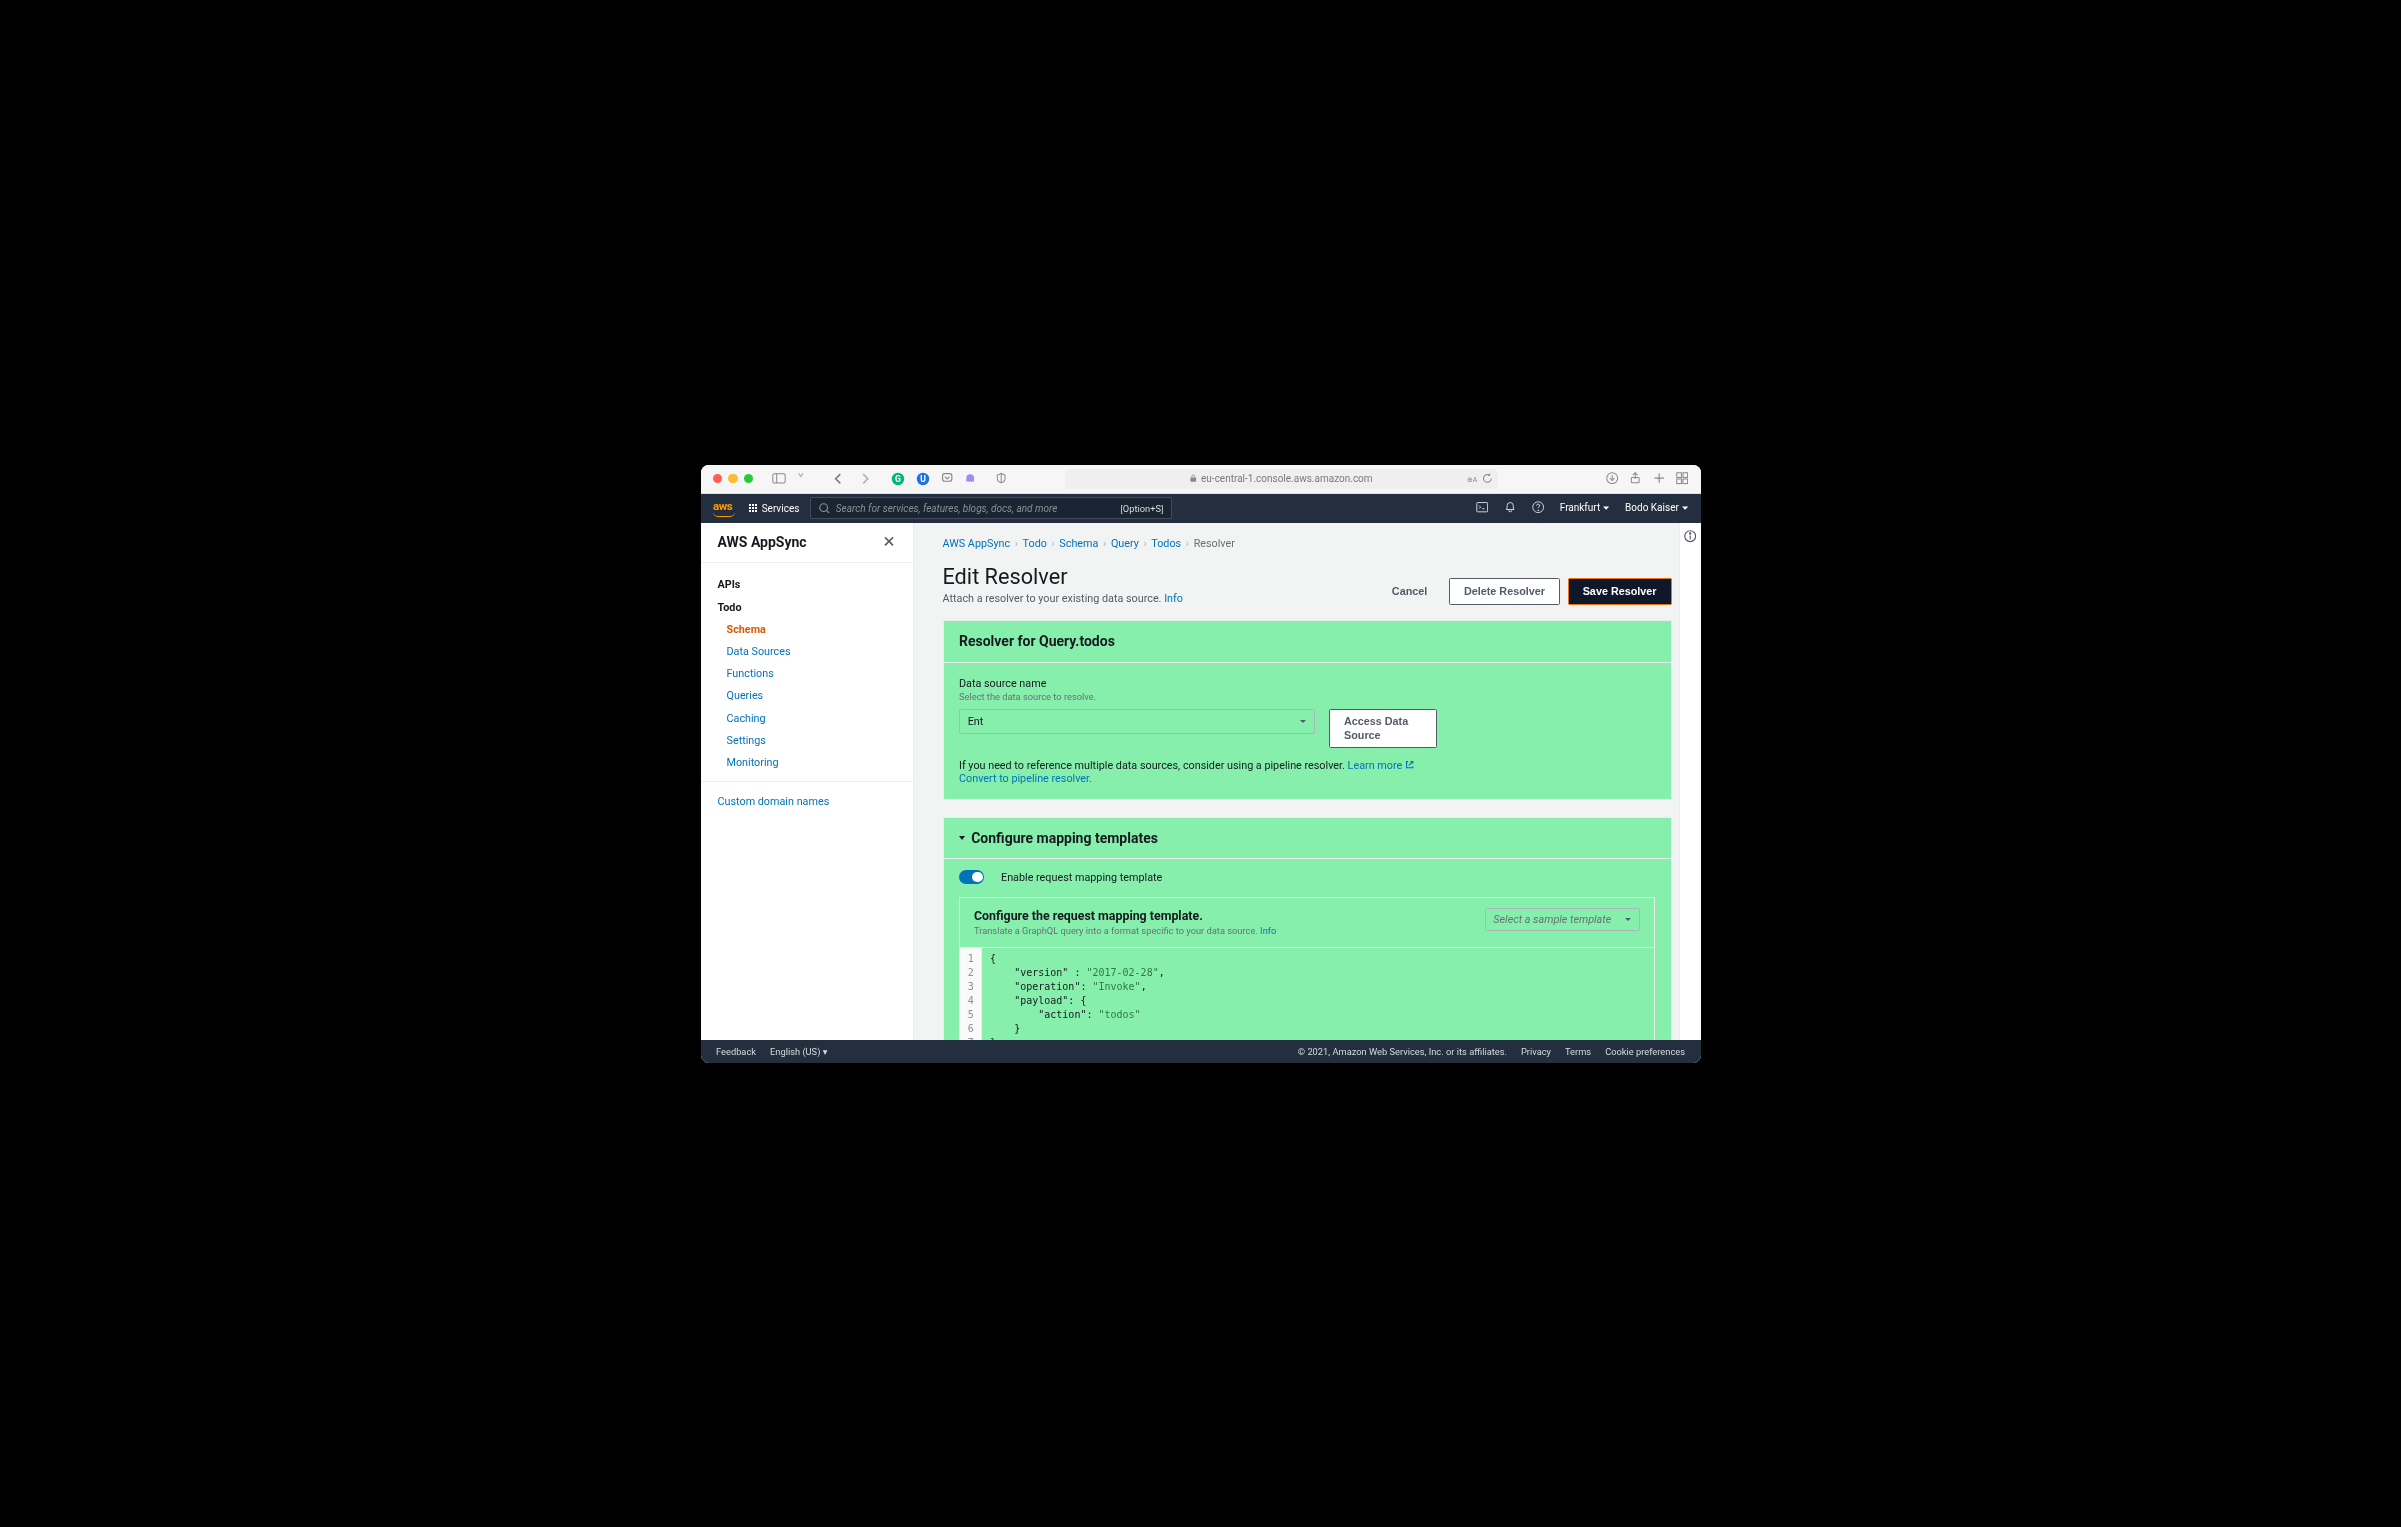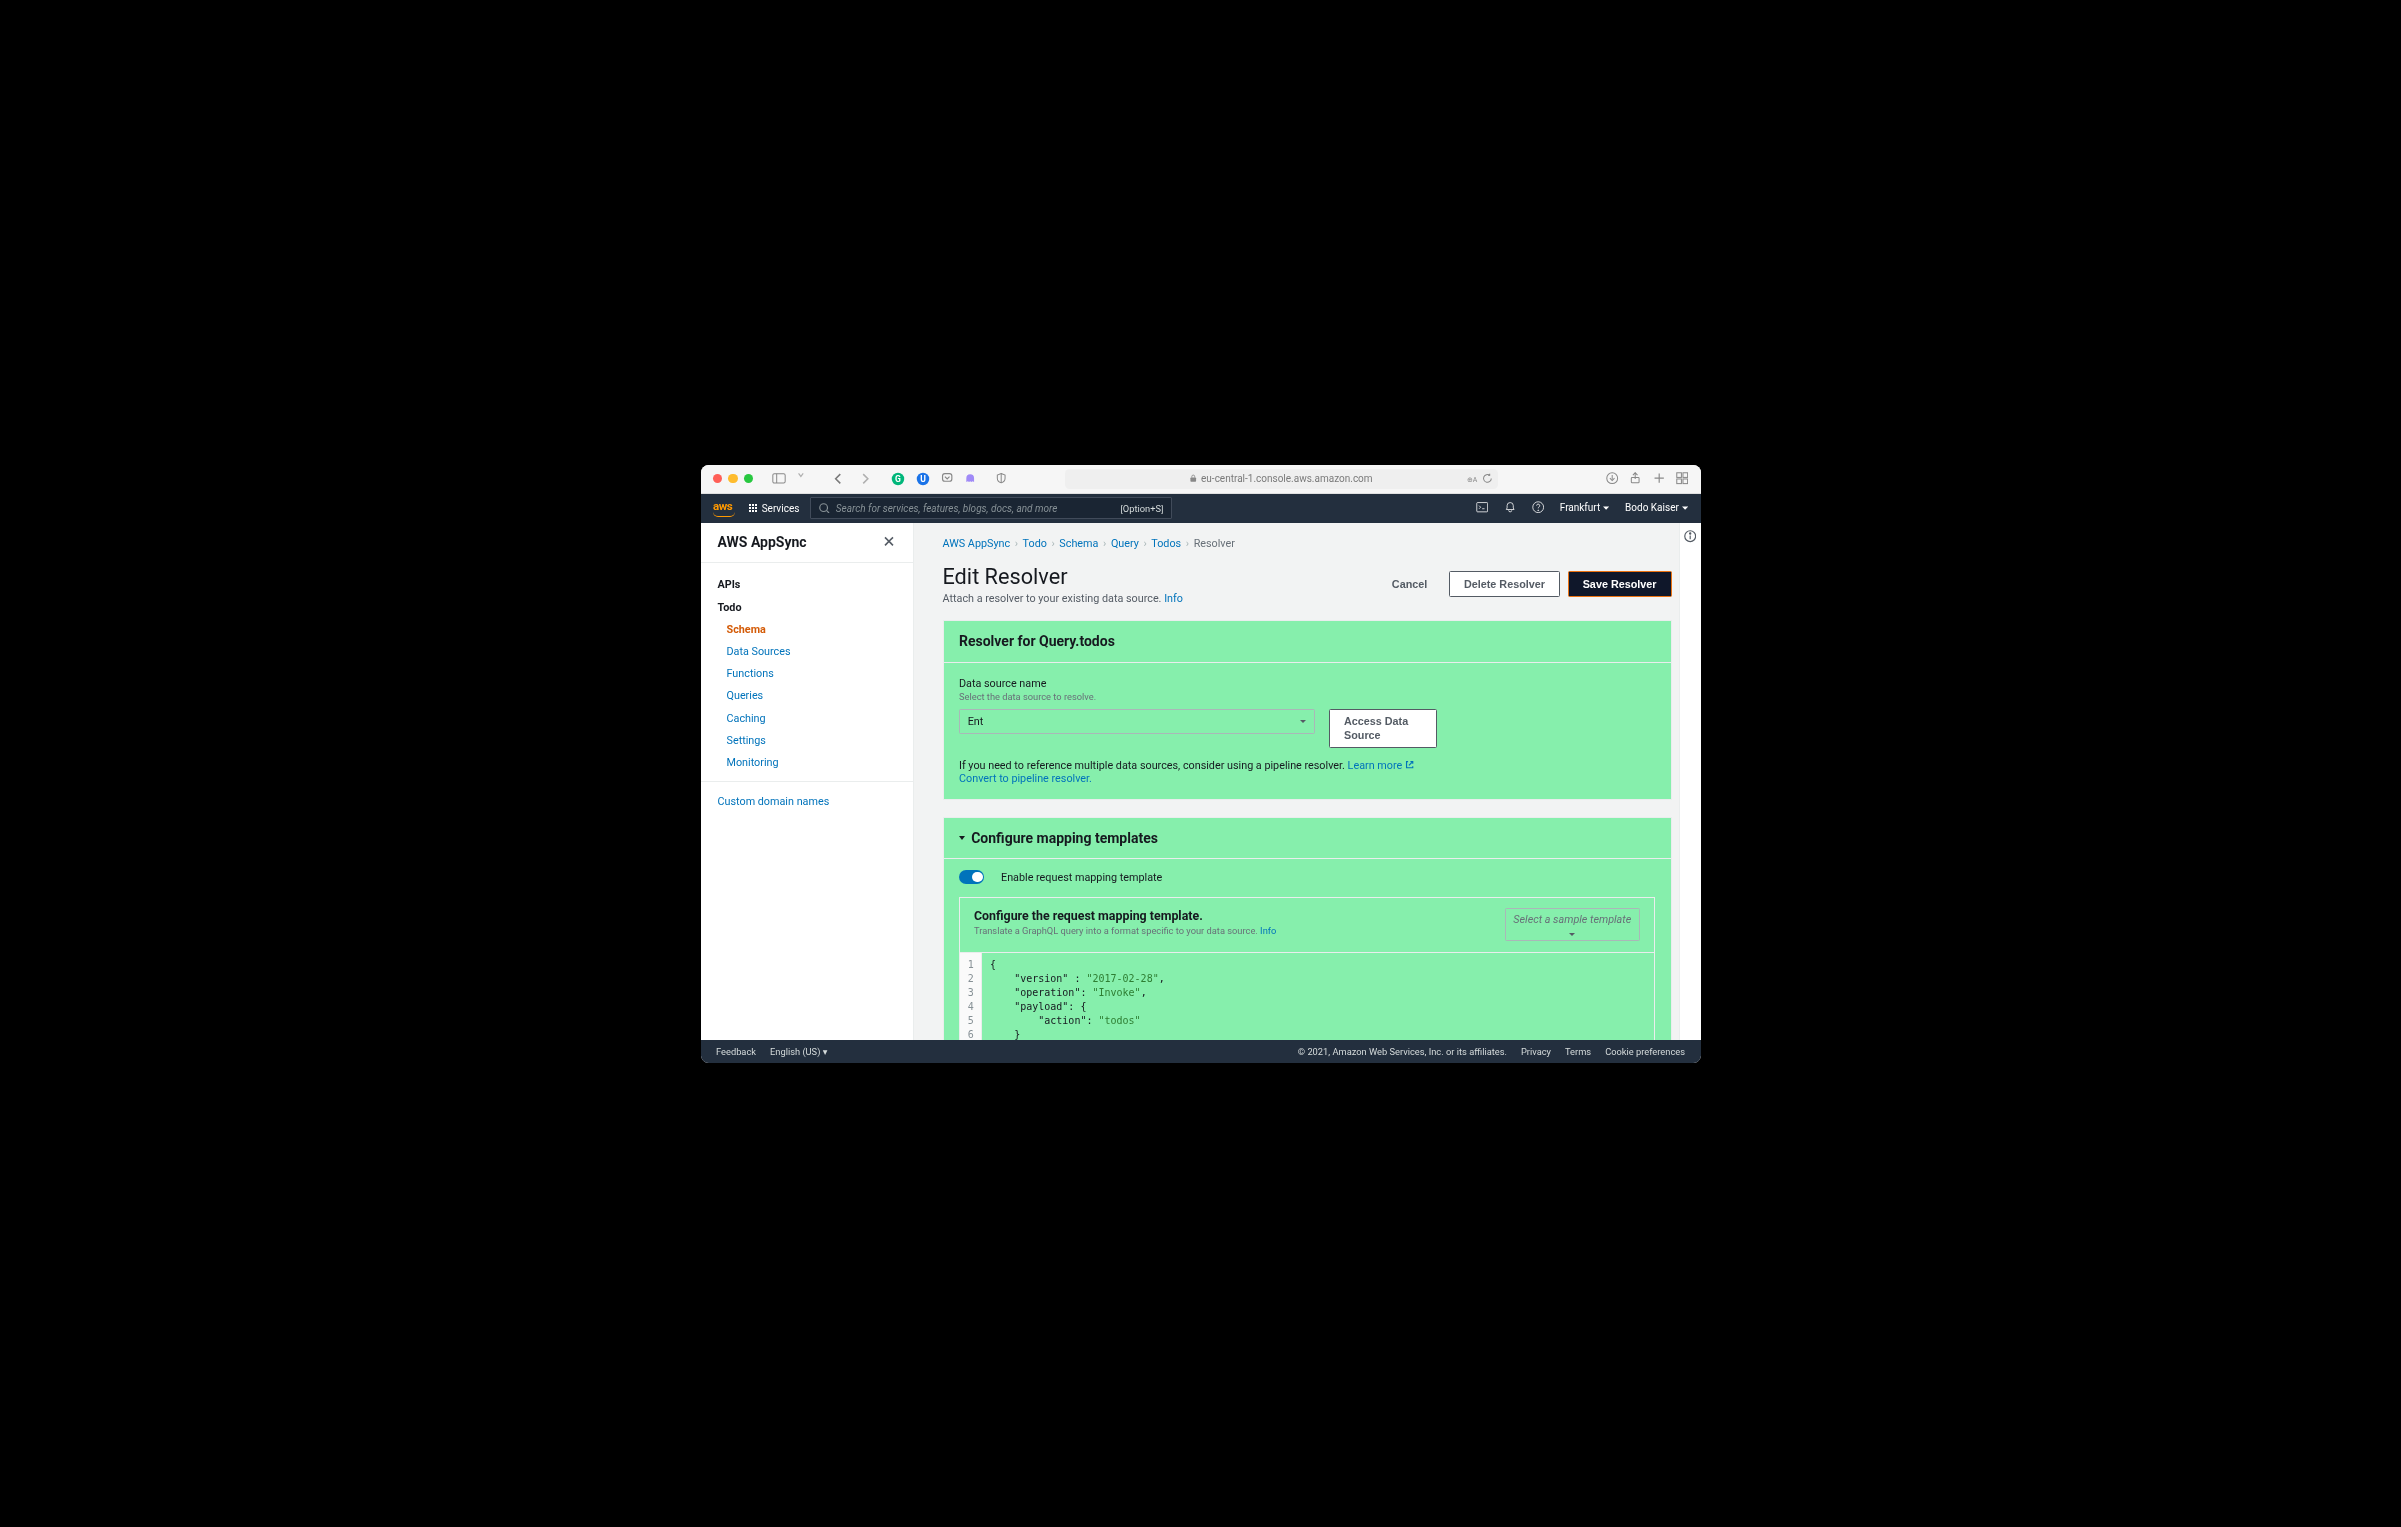--- a/index.html
+++ b/index.html
@@ -48,21 +48,21 @@
 .sb-nav a.sub { padding-left: 26px; }
 .sb-nav a.active { color: #d45b07; font-weight: 700; }
 .sb-nav hr { border: 0; border-top: 0.8px solid #eaeded; margin: 7.7px 0; }
 
 .main { flex: 1; overflow-y: auto; padding: 14px 29px; position: relative; }
 .crumbs { font-size: 10.8px; color: #687078; margin-bottom: 14px; display: flex; flex-wrap: wrap; gap: 4.6px; align-items: center; }
 .crumbs a { color: #0073bb; text-decoration: none; }
 .crumbs .sep { color: #aab7b8; }
 .crumbs .cur { color: #687078; }
 
-.page-head { display: flex; align-items: center; justify-content: space-between; margin-bottom: 15.5px; }
+.page-head { display: flex; align-items: flex-end; justify-content: space-between; margin-bottom: 15.5px; }
 .ph-title { font-size: 21.7px; font-weight: 400; color: #16191f; margin-bottom: 3.1px; }
 .ph-sub { font-size: 10.8px; color: #545b64; }
 .ph-sub a { color: #0073bb; text-decoration: none; }
 .ph-actions { display: flex; gap: 7.7px; align-items: center; flex-shrink: 0; margin-left: 15.5px; }
 .btn { font-size: 10.8px; padding: 6.2px 14px; border-radius: 1.5px; cursor: pointer; font-weight: 700; }
 .btn-link { background: none; border: none; color: #545b64; }
 .btn-outline { background: #fff; border: 0.8px solid #545b64; color: #545b64; }
 .btn-primary { background: #0f172a; border: 0.8px solid #ec7211; color: #fff; }
 
 .panel { background: #86efac; border: 0.8px solid #eaeded; margin-bottom: 17px; }
@@ -86,21 +86,21 @@
 .toggle-row { display: flex; align-items: center; gap: 17px; padding: 10.8px 15.5px 12.4px; }
 .toggle { width: 25px; height: 14px; background: #0073bb; border-radius: 7.7px; position: relative; cursor: pointer; }
 .toggle .knob { width: 10.8px; height: 10.8px; background: #fff; border-radius: 50%; position: absolute; top: 1.5px; right: 1.5px; }
 .toggle-label { font-size: 10.8px; color: #16191f; }
 
 .subpanel { border: 0.8px solid #eaeded; margin: 0 15.5px 15.5px; }
 .sp-head { padding: 10.8px 14px; border-bottom: 0.8px solid #eaeded; display: flex; justify-content: space-between; align-items: flex-start; }
 .sp-title { font-size: 12.4px; font-weight: 700; color: #16191f; }
 .sp-hint { font-size: 9.3px; color: #687078; margin-top: 1.5px; }
 .sp-hint a { color: #0073bb; text-decoration: none; }
-.sample-sel { border: 0.8px solid #aab7b8; border-radius: 1.5px; padding: 3.9px 7.7px; font-size: 10.8px; font-style: italic; color: #687078; display: flex; align-items: center; gap: 7px; cursor: pointer; flex-direction: column; }
+.sample-sel { border: 0.8px solid #aab7b8; border-radius: 1.5px; padding: 3.9px 7.7px; font-size: 10.8px; font-style: italic; color: #687078; display: flex; align-items: center; gap: 14px; cursor: pointer; }
 .sample-sel .caret { border-left: 3.1px solid transparent; border-right: 3.1px solid transparent; border-top: 3.9px solid #545b64; }
 
 .editor { display: flex; font-family: Menlo, Monaco, monospace; font-size: 10px; }
 .gutter { background: #fafafa; border-right: 0.8px solid #eaeded; padding: 4.6px 7.7px; text-align: right; color: #879196; }
 .gutter div { line-height: 14px; }
 .code { padding: 4.6px 7.7px; color: #16191f; }
 .code div { line-height: 14px; white-space: pre; }
 .code .str { color: #2e7d32; }
 
 .info-strip { position: absolute; top: 0; right: 0; width: 21.7px; background: #fff; border-left: 0.8px solid #eaeded; display: flex; justify-content: center; padding-top: 7.7px; height: 100%; }

